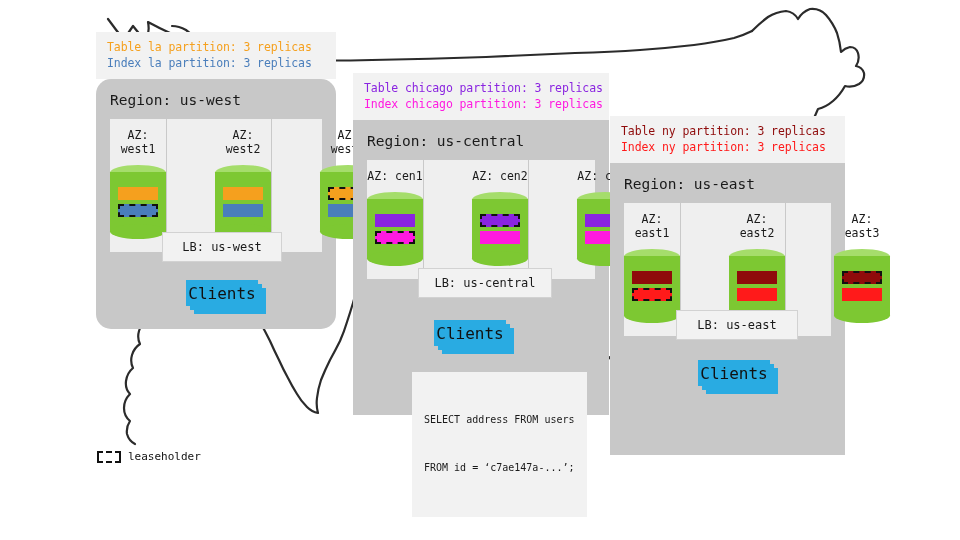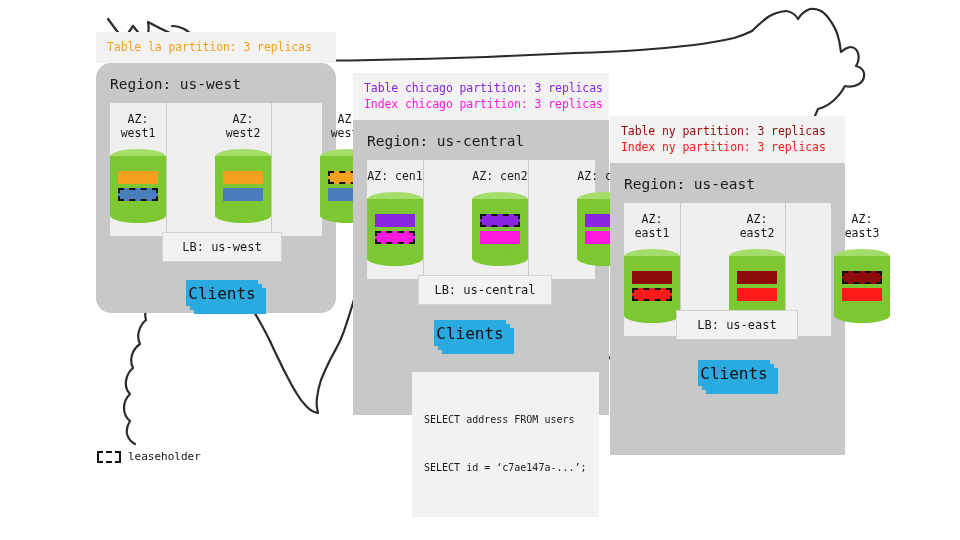--- a/index.html
+++ b/index.html
@@ -181,20 +181,21 @@
 
   <div class="step-num" style="left:482px;top:296px;">1</div>
   <div class="step-num" style="left:548px;top:268px;">2</div>
   <div class="step-num" style="left:478px;top:183px;">3</div>
   <div class="step-num" style="left:509px;top:194px;">4</div>
   <div class="step-num" style="left:518px;top:313px;">5</div>
 
   <div class="region" style="left:96px;top:32px;width:240px;">
     <div class="region-head">
       <div style="color:#f5a01e">Table la partition: 3 replicas</div>
+      <div style="color:#4a7ebb">Index la partition: 3 replicas</div>
     </div>
     <div class="region-body" style="height:250px;border-radius:15px;">
       <div class="region-title">Region: us-west</div>
       <div class="az-strip">
         <div class="az">
           <div class="az-label">AZ: west1</div>
           <div class="cyl">
             <div class="top"></div>
             <div class="body"></div>
             <div class="bot"></div>
@@ -266,30 +267,30 @@
             <div class="top"></div>
             <div class="body"></div>
             <div class="bot"></div>
             <div class="stripe s1" style="background:#8a24e0"></div>
             <div class="stripe s2" style="background:#ff19e0"></div>
           </div>
         </div>
       </div>
     </div>
   </div>
-  <div class="lb" style="left:418px;top:268px;width:104px;margin-top:7px;">LB: us-central</div>
+  <div class="lb" style="left:418px;top:268px;width:104px;">LB: us-central</div>
   <div class="clients" style="left:434px;top:320px;width:82px;height:36px;">
     <div class="sheet s3"></div>
     <div class="sheet s2"></div>
     <div class="front">Clients</div>
   </div>
 
   <div class="sql" style="left:412px;top:372px;">
     <div>SELECT address FROM users</div>
-    <div>SELECT id = ‘c7ae147a-...’;</div>
+    <div>FROM id = ‘c7ae147a-...’;</div>
   </div>
 
   <div class="region" style="left:610px;top:116px;width:235px;">
     <div class="region-head">
       <div style="color:#8f0b0b">Table ny partition: 3 replicas</div>
       <div style="color:#ff1a1a">Index ny partition: 3 replicas</div>
     </div>
     <div class="region-body" style="height:292px;">
       <div class="region-title">Region: us-east</div>
       <div class="az-strip">

